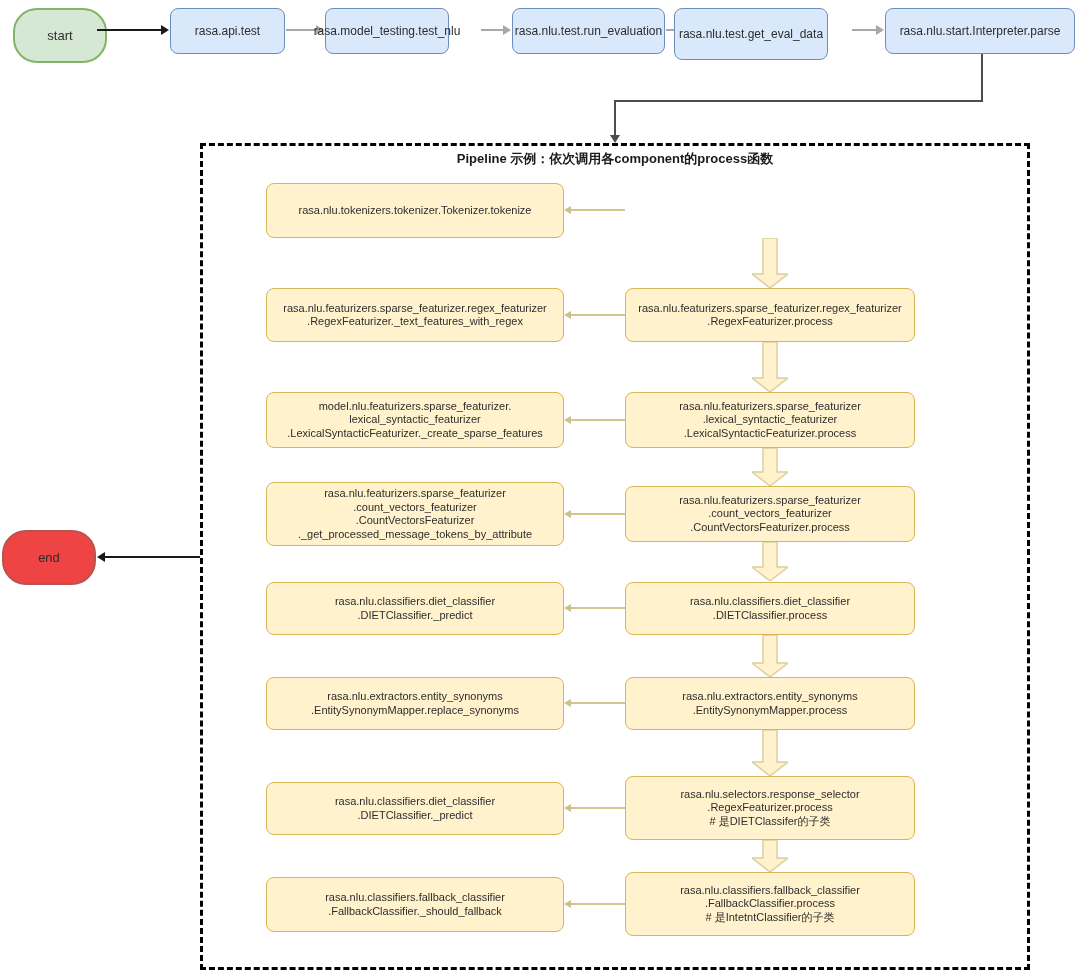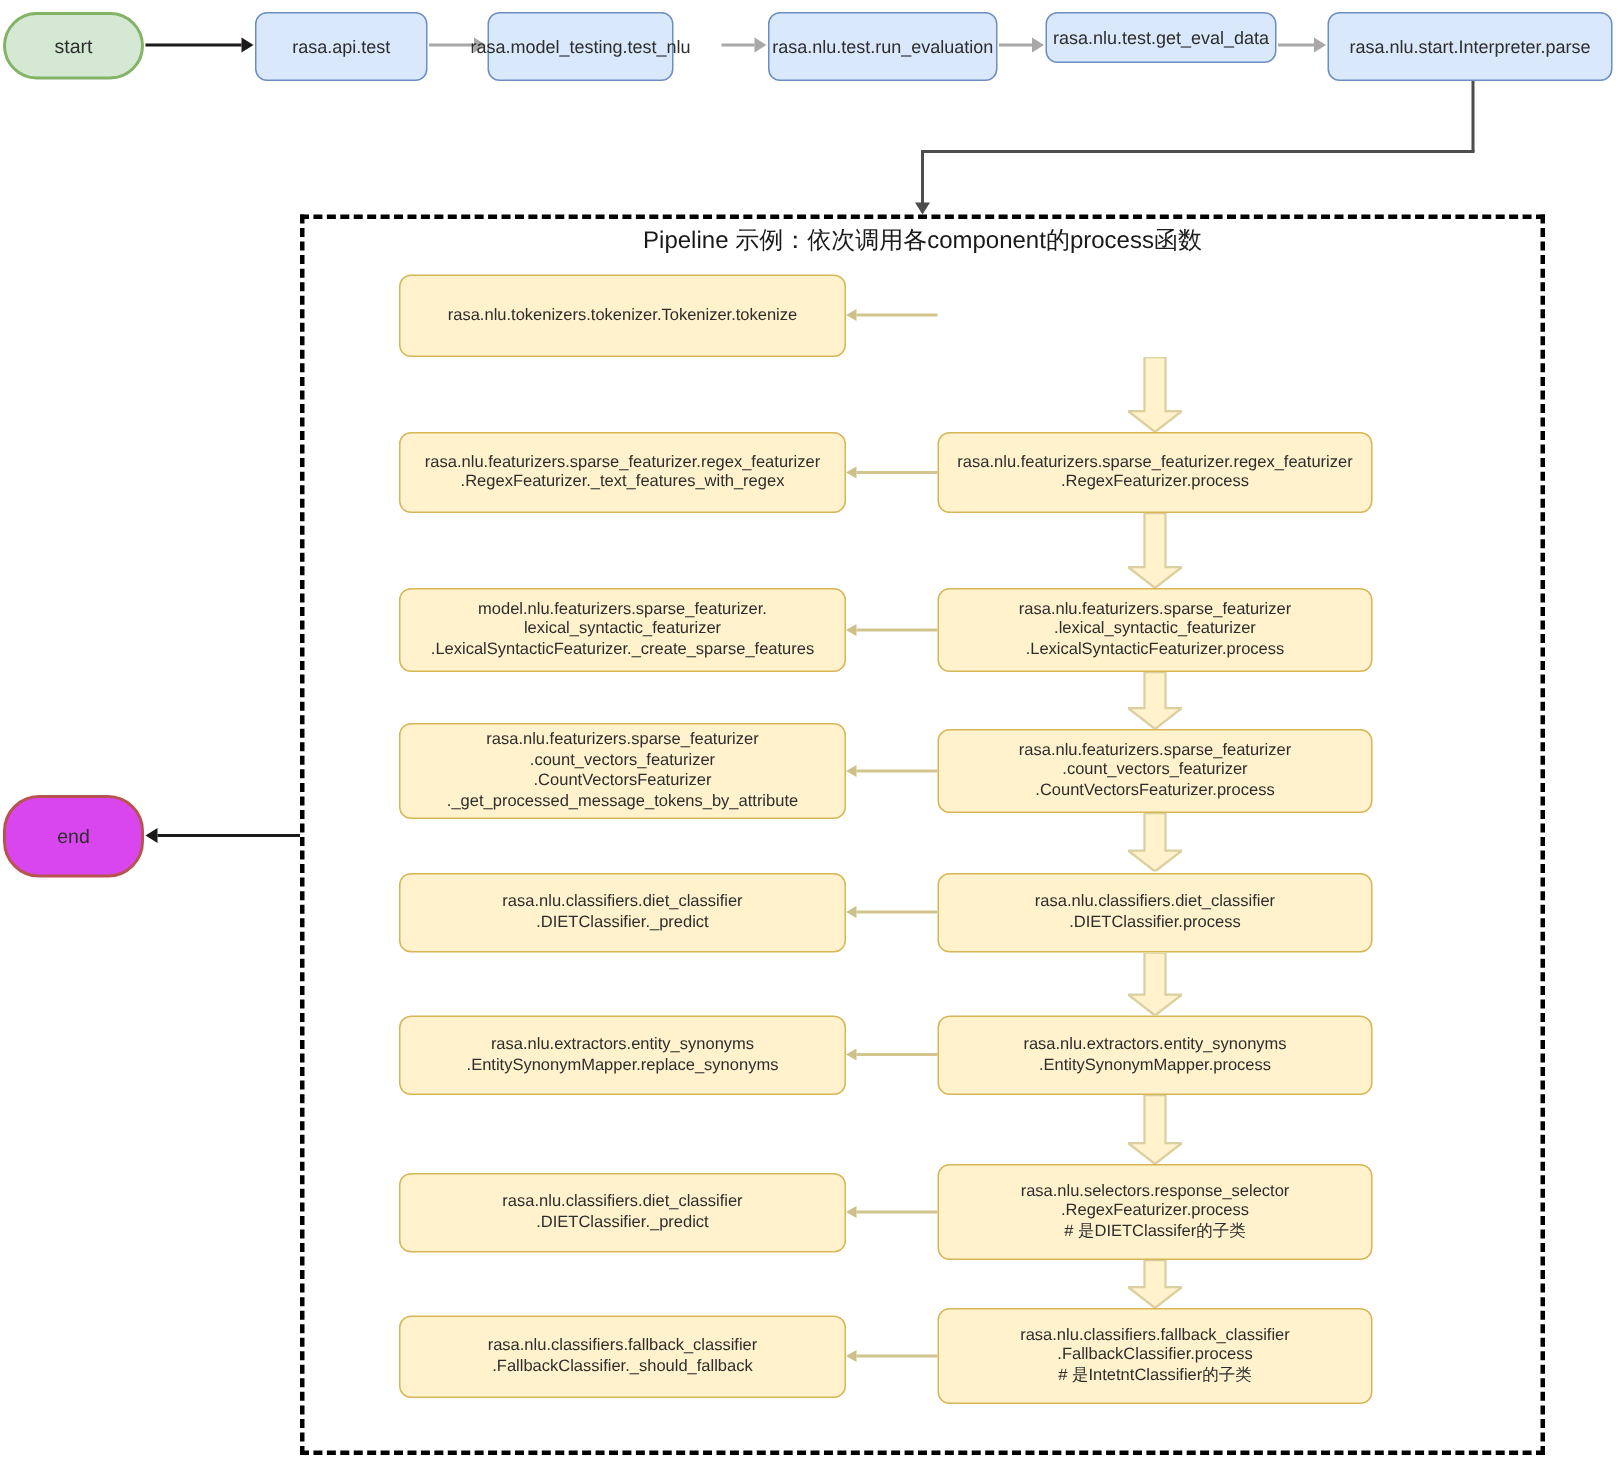--- a/index.html
+++ b/index.html
@@ -5,39 +5,39 @@
   html,body{margin:0;padding:0;background:#ffffff;}
   #canvas{
     position:relative;width:1080px;height:973px;background:#ffffff;
     font-family:"Liberation Sans",sans-serif;color:#2d2d2d;overflow:hidden;
   }
   .oval{
     position:absolute;display:flex;align-items:center;justify-content:center;
     border-radius:24px;font-size:13px;box-sizing:border-box;
   }
   .oval.start{background:#d5e8d4;border:2px solid #82b366;}
-  .oval.end{background:#d946ef;border:2px solid #b85450;}
+  .oval.end{background:#ef4444;border:2px solid #b85450;}
   .bluebox{
     position:absolute;display:flex;align-items:center;justify-content:center;
     background:#dae8fc;border:1.5px solid #6c8ebf;border-radius:8px;
     font-size:12px;text-align:center;box-sizing:border-box;padding:4px 22px;
   }
   .ybox{
     position:absolute;display:flex;align-items:center;justify-content:center;
     background:#fff2cc;border:1.5px solid #d6b656;border-radius:8px;
     font-size:11px;line-height:13.5px;text-align:center;white-space:pre-line;
     box-sizing:border-box;padding:3px 8px;
   }
   .dashedbox{
     position:absolute;left:200px;top:143px;width:830px;height:827px;
     border:3px dashed #000;box-sizing:border-box;
   }
   .container-title{
     position:absolute;left:200px;top:150px;width:830px;text-align:center;
-    font-size:16px;color:#1a1a1a;
+    font-size:13px;color:#1a1a1a;font-weight:bold;
   }
   .hline{position:absolute;height:2px;}
   .vline{position:absolute;width:2px;}
   .black{background:#1a1a1a;}
   .gray{background:#a8a8a8;}
   .dgray{background:#4d4d4d;}
   .pale{background:#d2c68e;height:1.5px;}
   .head-right{position:absolute;width:0;height:0;
     border-top:5px solid transparent;border-bottom:5px solid transparent;}
   .head-right.black-h{border-left:8px solid #1a1a1a;}
@@ -50,41 +50,41 @@
   .head-down{position:absolute;width:0;height:0;
     border-left:5px solid transparent;border-right:5px solid transparent;
     border-top:8px solid #4d4d4d;}
   .blockarrow{position:absolute;left:752px;}
 </style>
 </head>
 <body>
 
 <div id="canvas">
 
-  <div class="oval start" style="left:2px;top:8px;width:94px;height:45px">start</div>
+  <div class="oval start" style="left:13px;top:8px;width:94px;height:55px">start</div>
 
   <div class="hline black" style="left:97px;top:29px;width:64px"></div>
   <div class="head-right black-h" style="left:161px;top:25px"></div>
 
   <div class="bluebox" style="left:170px;top:8px;width:115px;height:46px">rasa.api.test</div>
 
   <div class="hline gray" style="left:286px;top:29px;width:30px"></div>
   <div class="head-right gray-h" style="left:316px;top:25px"></div>
 
   <div class="bluebox" style="left:325px;top:8px;width:124px;height:46px">rasa.model_testing.test_nlu</div>
 
   <div class="hline gray" style="left:481px;top:29px;width:22px"></div>
   <div class="head-right gray-h" style="left:503px;top:25px"></div>
 
   <div class="bluebox" style="left:512px;top:8px;width:153px;height:46px">rasa.nlu.test.run_evaluation</div>
 
   <div class="hline gray" style="left:666px;top:29px;width:22px"></div>
   <div class="head-right gray-h" style="left:688px;top:25px"></div>
 
-  <div class="bluebox" style="left:697px;top:8px;width:154px;height:34px">rasa.nlu.test.get_eval_data</div>
+  <div class="bluebox" style="left:674px;top:8px;width:154px;height:52px">rasa.nlu.test.get_eval_data</div>
 
   <div class="hline gray" style="left:852px;top:29px;width:24px"></div>
   <div class="head-right gray-h" style="left:876px;top:25px"></div>
 
   <div class="bluebox" style="left:885px;top:8px;width:190px;height:46px">rasa.nlu.start.Interpreter.parse</div>
 
   <div class="vline dgray" style="left:981px;top:54px;height:47px"></div>
   <div class="hline dgray" style="left:615px;top:100px;width:368px"></div>
   <div class="vline dgray" style="left:614px;top:100px;height:36px"></div>
   <div class="head-down" style="left:610px;top:135px"></div>

